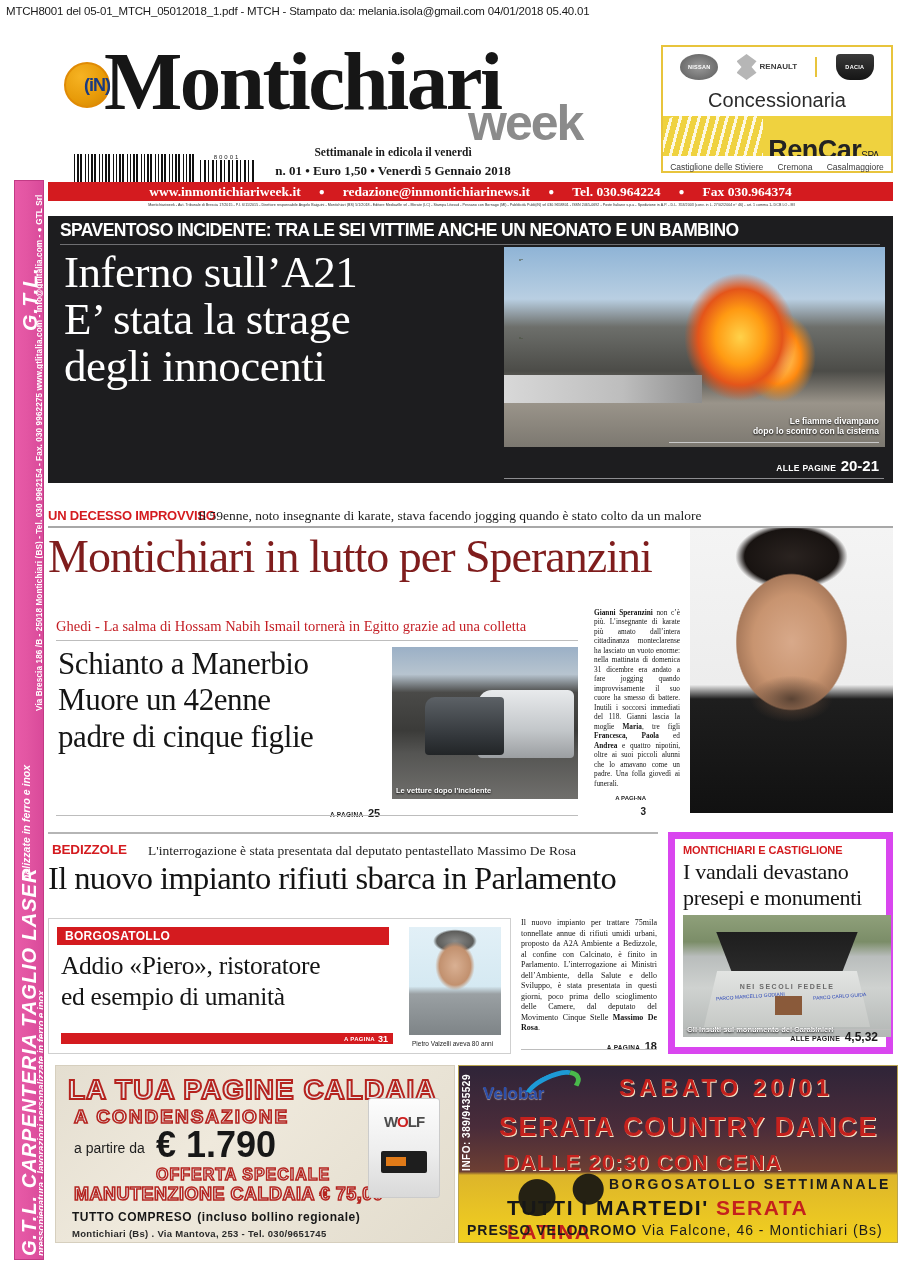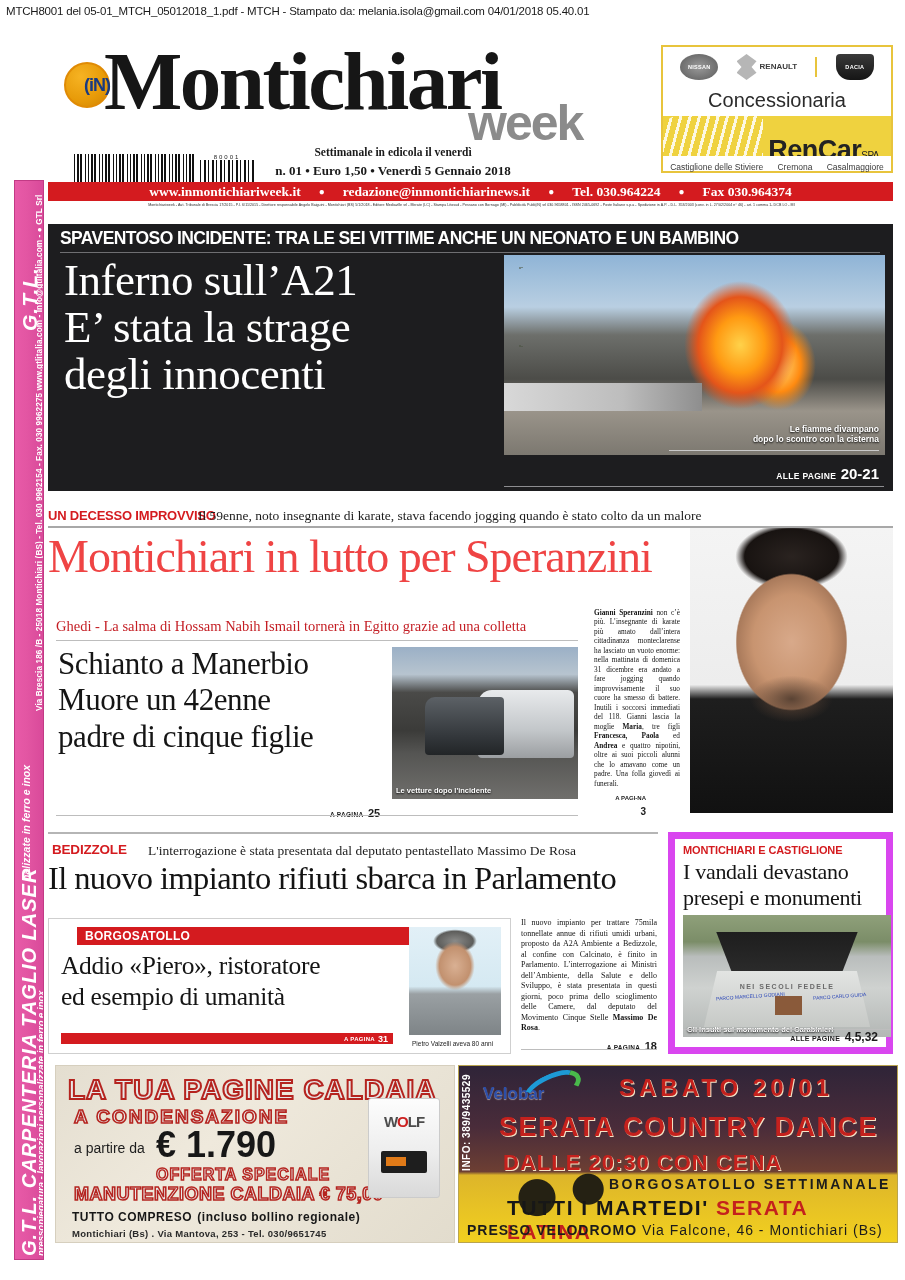--- a/index.html
+++ b/index.html
@@ -149,21 +149,21 @@
   }
   .contactbar .dot { font-size:10px; }
   .colophon {
     position:absolute; left:50px; top:203px; width:843px;
     font-family:"Liberation Sans", sans-serif; font-size:3.6px; color:#2a2a2a;
     white-space:nowrap; letter-spacing:0.05px; text-align:center;
   }
 
   
   .lead {
-    position:absolute; left:48px; top:224px; width:845px; height:267px;
+    position:absolute; left:48px; top:216px; width:845px; height:267px;
     background:#1d1d1f;
   }
   .lead-kicker {
     position:absolute; left:12px; top:4px; width:820px;
     font-family:"Liberation Sans", sans-serif; font-weight:bold;
     font-size:17.5px; color:#fff; letter-spacing:-0.6px; white-space:nowrap;
   }
   .lead-rule {
     position:absolute; left:12px; top:28px; width:820px; height:1px; background:#6f6f72;
   }
@@ -197,21 +197,21 @@
     font-size:13px; color:#d41b1f; letter-spacing:-0.2px;
   }
   .sp-sub {
     position:absolute; left:198px; top:508px;
     font-family:"Liberation Serif", serif; font-size:13.5px; color:#1c1c1c;
     white-space:nowrap;
   }
   .sp-rule { position:absolute; left:48px; top:526px; width:845px; height:2px; background:#a8a8a8; }
   .sp-title {
     position:absolute; left:48px; top:530px; width:690px;
-    font-family:"Liberation Serif", serif; font-size:46px; color:#ef4444;
+    font-family:"Liberation Serif", serif; font-size:46px; color:#7f1d1d;
     letter-spacing:-1px; white-space:nowrap;
   }
   .sp-portrait {
     position:absolute; left:690px; top:528px; width:203px; height:285px;
     overflow:hidden; background:#e9e9e9;
   }
 
   
   .gh-kicker {
     position:absolute; left:56px; top:618px;
@@ -272,21 +272,21 @@
     font-family:"Liberation Serif", serif; font-size:32.5px; color:#131313;
     letter-spacing:-0.6px; white-space:nowrap;
   }
 
   
   .bg-box {
     position:absolute; left:48px; top:918px; width:463px; height:136px;
     border:1px solid #cfcfcf; background:#fff;
   }
   .bg-kicker {
-    position:absolute; left:28px; top:8px; width:332px; height:18px;
+    position:absolute; left:8px; top:8px; width:332px; height:18px;
     background:#d41b1f; color:#fff;
     font-family:"Liberation Sans", sans-serif; font-weight:bold; font-size:12px;
     padding:2px 0 0 8px; letter-spacing:0.3px;
   }
   .bg-title {
     position:absolute; left:12px; top:32px; width:340px;
     font-family:"Liberation Serif", serif; font-size:25.5px; line-height:1.2;
     color:#151515; letter-spacing:-0.3px;
   }
   .bg-pagebar {

